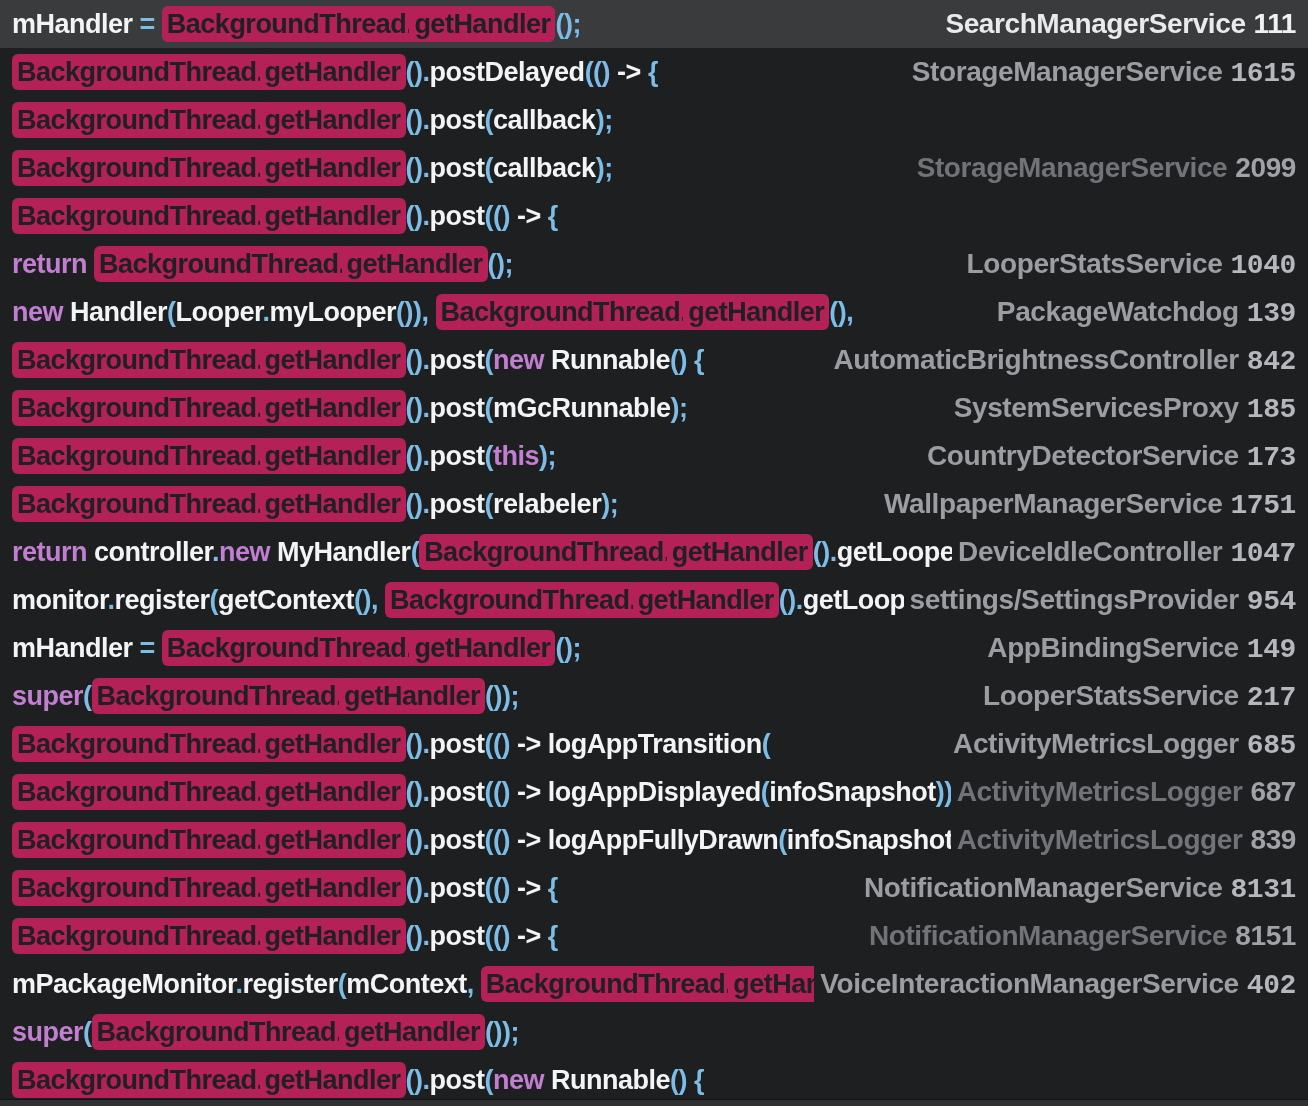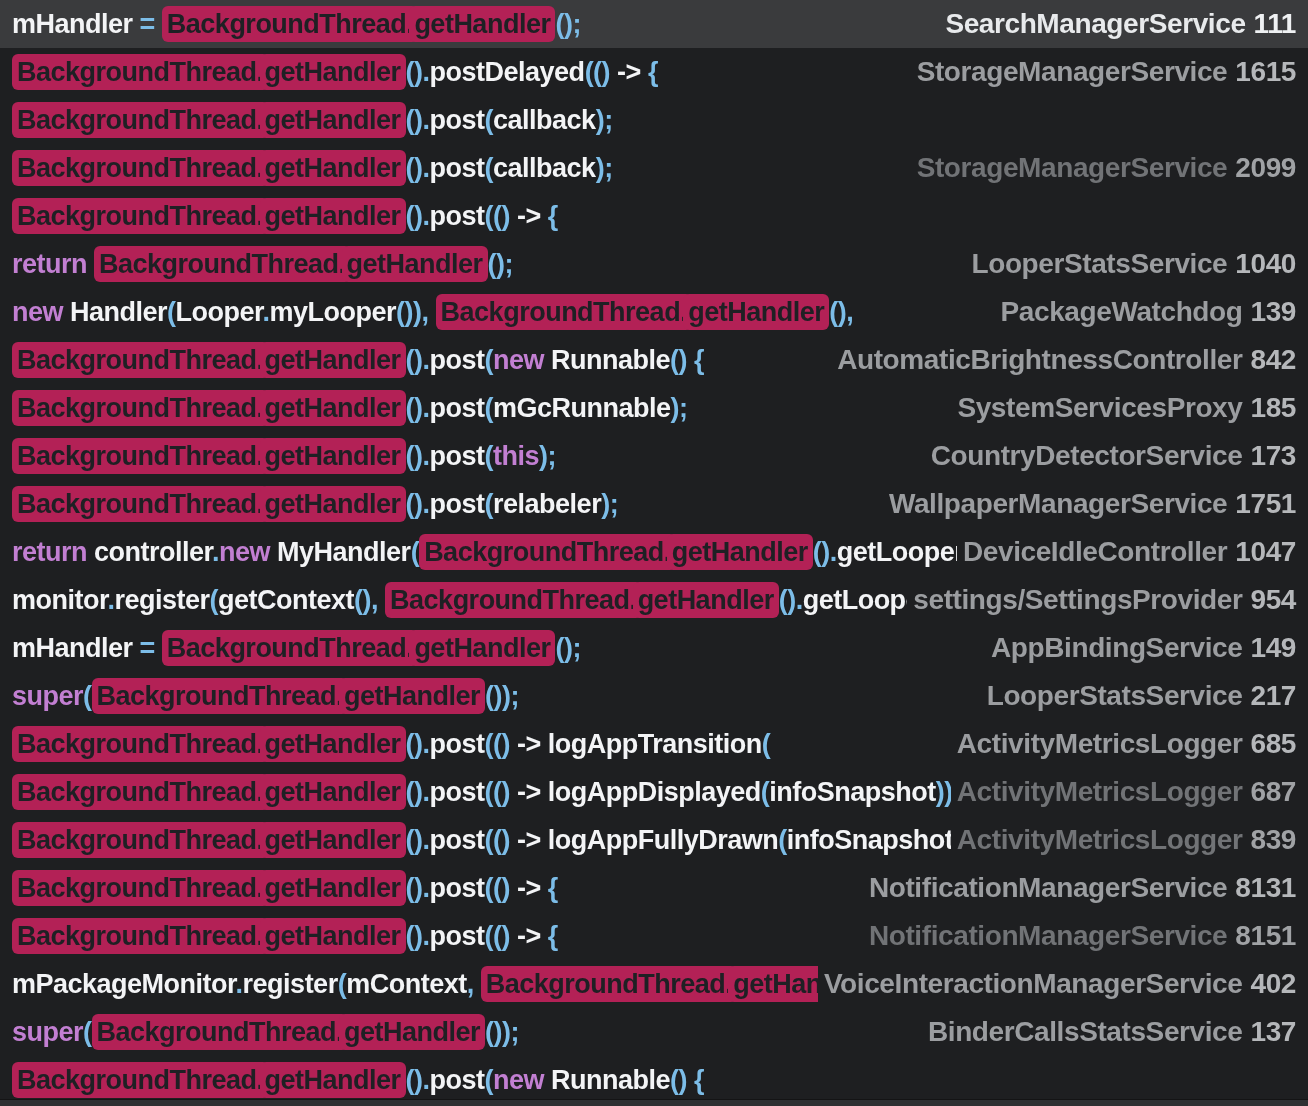--- a/index.html
+++ b/index.html
@@ -50,21 +50,21 @@
     margin-left:6px;
     white-space:pre;
     font-size:28px;
     font-weight:600;
     letter-spacing:-0.4px;
   }
   .label .num{margin-left:8px;}
   .tone-bright .fname{color:var(--name-bright);}
   .tone-bright .num{color:var(--num-bright);}
   .tone-medium .fname{color:var(--name-medium);}
-  .tone-medium .num{color:var(--num-medium);}
+  .tone-medium .num{color:var(--num-medium);font-family:Liberation Mono, monospace;}
   .tone-dim .fname{color:var(--name-dim);}
   .tone-dim .num{color:var(--num-dim);}
   .bottom-strip{
     position:absolute;left:0;right:0;bottom:0;
     height:6px;
     background:#2f3032;
     border-top:1px solid #141415;
   }
 </style>
 </head>
@@ -148,19 +148,18 @@
     <div class="row tone-dim">
       <div class="code"><span class="hl">BackgroundThread.</span><span class="hl">getHandler</span><span class="tok-b">().</span><span class="tok-p">post</span><span class="tok-b">(()</span><span class="tok-p"> -&gt; </span><span class="tok-b">{</span></div>
       <div class="label"><span class="fname">NotificationManagerService</span><span class="num">8151</span></div>
     </div>
     <div class="row tone-medium">
       <div class="code"><span class="tok-p">mPackageMonitor</span><span class="tok-b">.</span><span class="tok-p">register</span><span class="tok-b">(</span><span class="tok-p">mContext</span><span class="tok-b">, </span><span class="hl">BackgroundThread.</span><span class="hl">getHandl</span></div>
       <div class="label"><span class="fname">VoiceInteractionManagerService</span><span class="num">402</span></div>
     </div>
     <div class="row tone-medium">
       <div class="code"><span class="tok-k">super</span><span class="tok-b">(</span><span class="hl">BackgroundThread.</span><span class="hl">getHandler</span><span class="tok-b">());</span></div>
-      <div class="label"><span class="fname">BinderCallsStatsService</span><span class="num">137</span></div>
     </div>
     <div class="row tone-medium">
       <div class="code"><span class="hl">BackgroundThread.</span><span class="hl">getHandler</span><span class="tok-b">().</span><span class="tok-p">post</span><span class="tok-b">(</span><span class="tok-k">new </span><span class="tok-p">Runnable</span><span class="tok-b">() {</span></div>
     </div>
   </div>
 <div class="bottom-strip"></div>
 
 </body></html>

